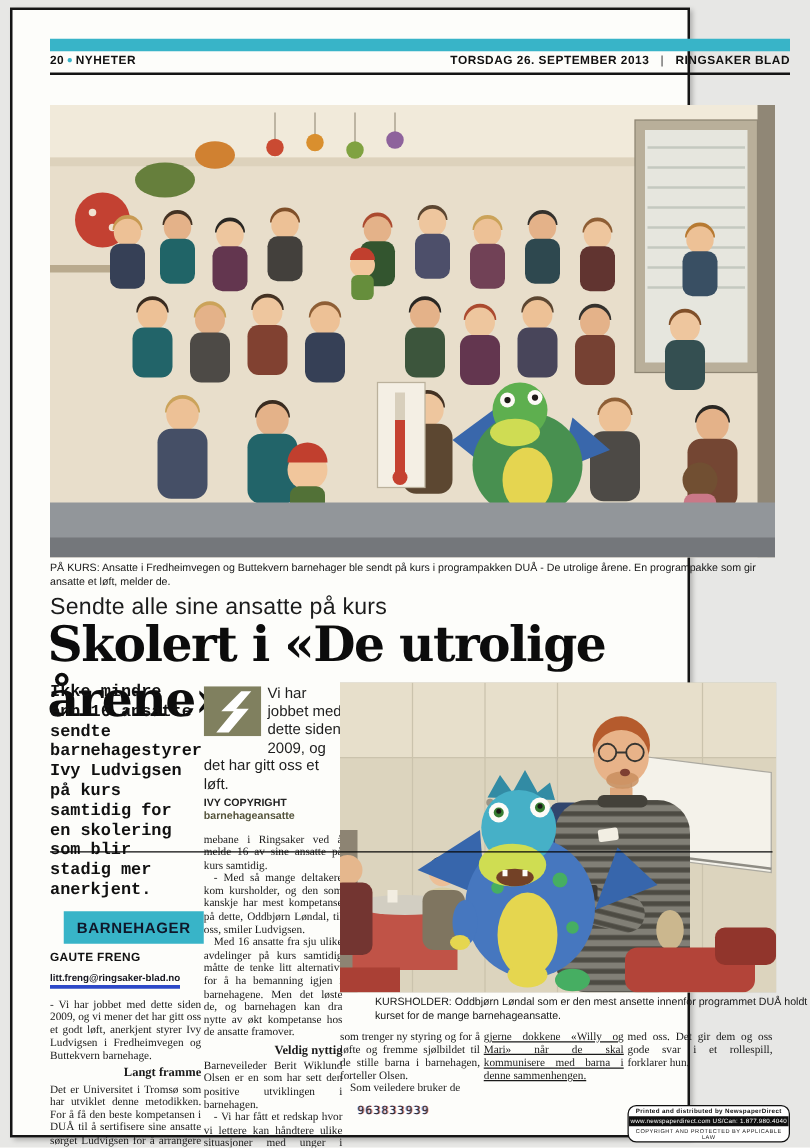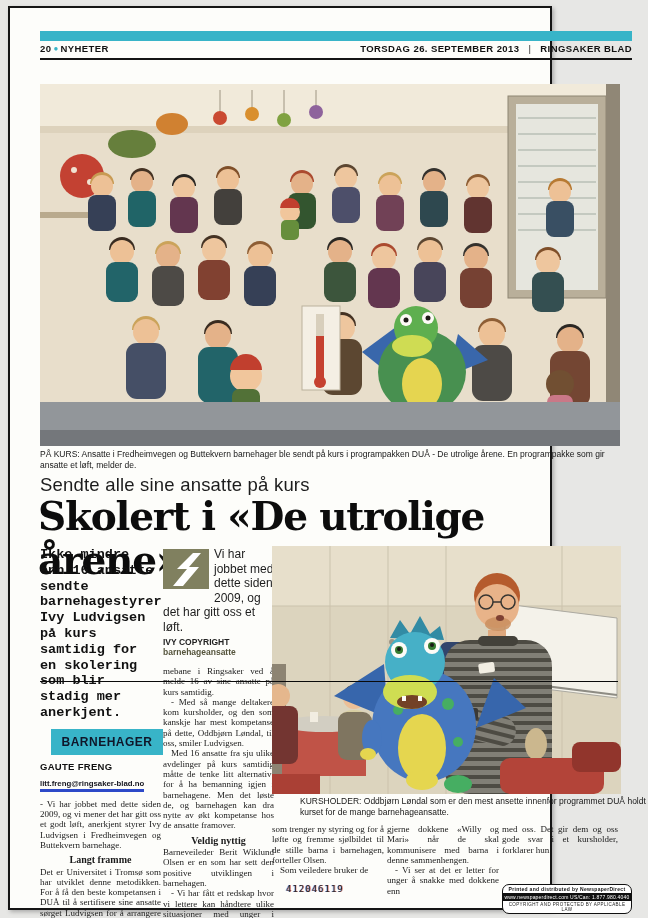--- a/index.html
+++ b/index.html
@@ -44,21 +44,21 @@
             font-family:"DejaVu Serif","Liberation Serif",serif;
             font-weight:bold;font-size:39px;line-height:44px;
             letter-spacing:-1.2px;color:#0c0c0c;}
 
   
   .col{font-family:"Liberation Serif",serif;font-size:9px;line-height:10.3px;
        text-align:justify;color:#1a1a1a;}
   .bodyp{margin:0;}
   .bodyp + .bodyp{text-indent:8px;}
   .subhead{font-family:"Liberation Serif",serif;font-weight:bold;
-           font-size:10px;margin:5px 0 1px 0;text-align:center;}
+           font-size:10px;margin:5px 0 1px 0;text-align:right;}
 
   .intro{font-family:Liberation Mono, monospace;font-weight:bold;
          font-size:13.5px;line-height:15.8px;color:#111;text-align:left;}
 
   .label-box{margin:8px 0 6px 11px;width:112px;height:26px;background:var(--teal);
              display:flex;align-items:center;justify-content:center;
              color:#0f172a;font-weight:bold;font-size:12px;letter-spacing:.5px;}
   .byline-name{font-size:9.5px;font-weight:bold;letter-spacing:.3px;margin-top:3px;}
   .byline-mail{display:inline-block;font-size:7.8px;font-weight:bold;color:#15151f;
                border-bottom:3px solid var(--byline-blue);padding-bottom:1px;margin:1px 0 7px 0;}
@@ -441,31 +441,30 @@
 
   <div class="abs cap" style="left:262px;top:788px;width:349px;margin-left:28px;">
     <b>KURSHOLDER:</b>
     <span>Oddbjørn Løndal som er den mest ansette innenfor programmet DUÅ holdt kurset for de mange barnehageansatte.</span>
   </div>
 
   <div class="abs col" style="left:262px;top:816px;width:112px;">
       <p class="bodyp">som trenger ny styring og for å løfte og fremme sjølbildet til de stille barna i barnehagen, forteller Olsen.</p>
       <p class="bodyp">Som veiledere bruker de</p>
     </div>
-  <div class="abs col" style="left:377px;top:816px;width:112px;">
+  <div class="abs col" style="left:377px;top:816px;width:112px;text-decoration:underline;">
       <p class="bodyp">gjerne dokkene «Willy og Mari» når de skal kommunisere med barna i denne sammenhengen.</p>
-      <p class="bodyp">- Vi ser at det er letter for unger å snakke med dokkene enn</p>
     </div>
   <div class="abs col" style="left:492px;top:816px;width:116px;">
-      <p class="bodyp">med oss. Det gir dem og oss gode svar i et kursholder, forklarer hun.</p>
+      <p class="bodyp">med oss. Det gir dem og oss gode svar i et rollespill, forklarer hun.</p>
     </div>
 
   <div class="abs hairline"></div>
 
-  <div class="abs barcode-num">412046119</div>
+  <div class="abs barcode-num">963833939</div>
 
   <div class="abs stamp">
     <div class="s1">Printed and distributed by NewspaperDirect</div>
     <div class="s2">www.newspaperdirect.com  US/Can: 1.877.980.4040</div>
     <div class="s3">COPYRIGHT AND PROTECTED BY APPLICABLE LAW</div>
   </div>
 
 </div>
 
 </body></html>

